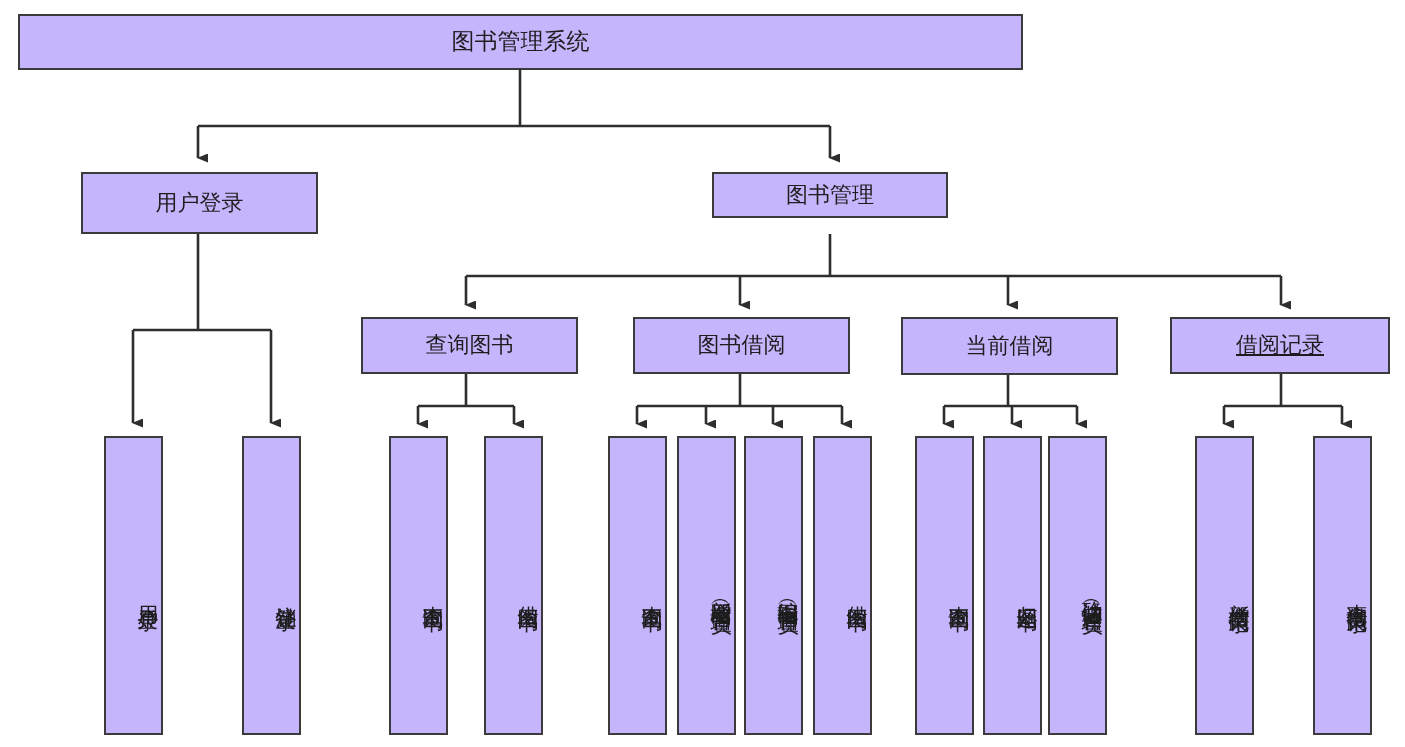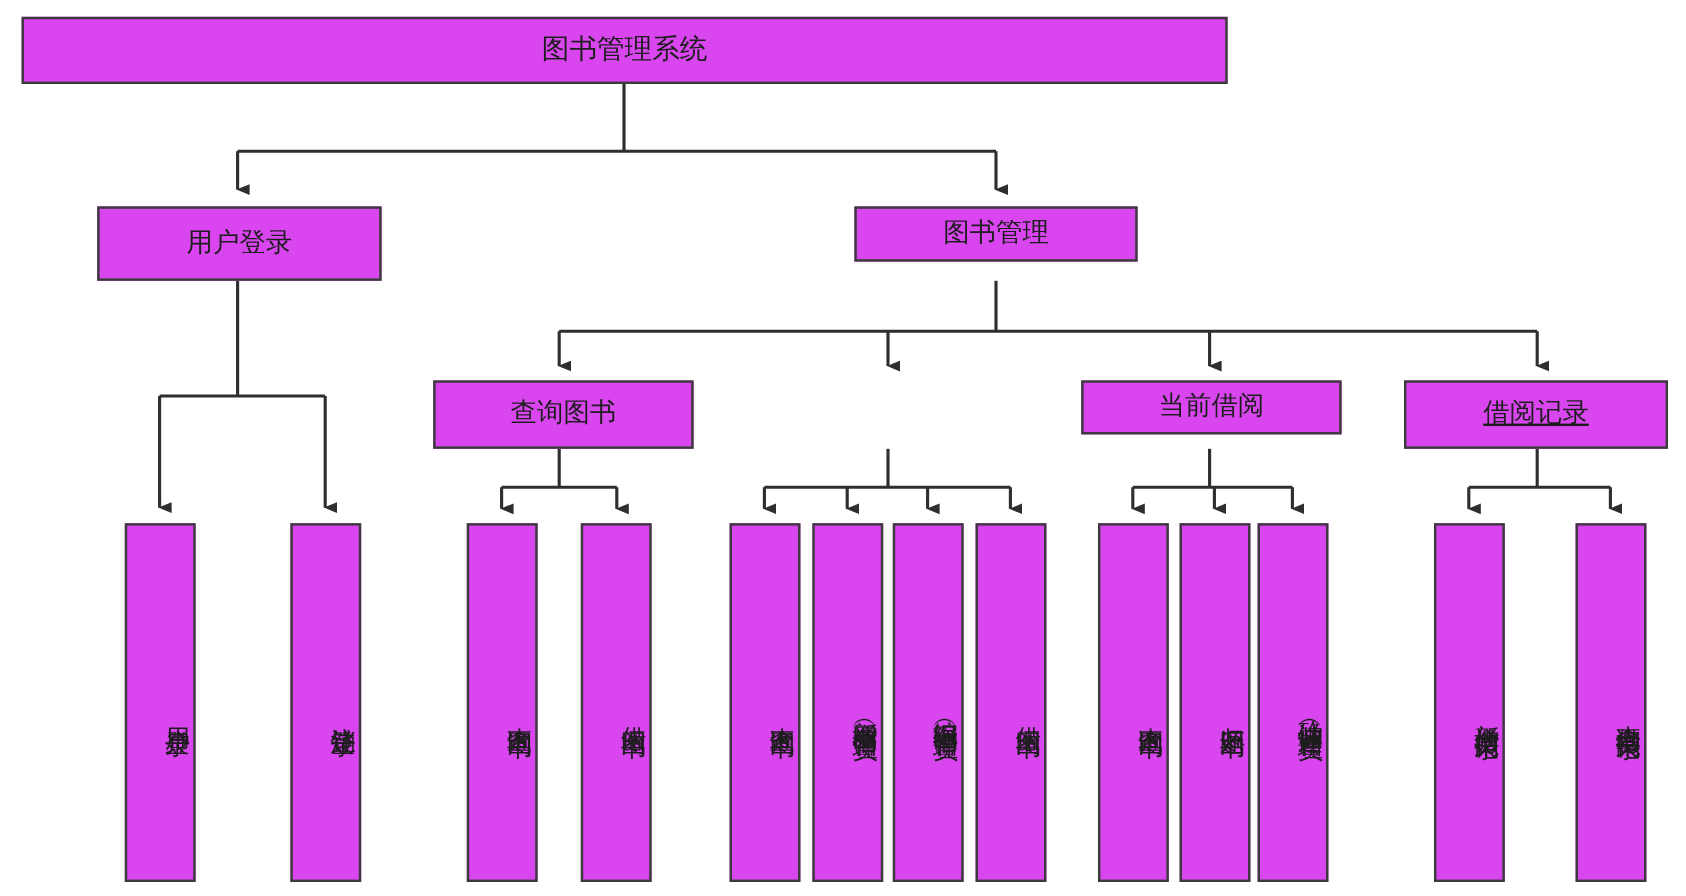--- a/index.html
+++ b/index.html
@@ -17,21 +17,21 @@
   svg#wires{
     position:absolute;
     left:0; top:0;
     width:1405px;
     height:747px;
     pointer-events:none;
   }
   .node{
     position:absolute;
     box-sizing:border-box;
-    background:#d946ef;
+    background:#c4b5fd;
     border:2px solid #3b3b3b;
     display:flex;
     align-items:center;
     justify-content:center;
     color:#1d1d1d;
     line-height:1.28;
     text-align:center;
   }
   .node.h{
     font-size:22px;
@@ -123,21 +123,24 @@
   <div class="node h" style="left:81px;top:172px;width:237px;height:62px;">
     <span>用户登录</span>
   </div>
   <div class="node h" style="left:712px;top:172px;width:236px;height:46px;">
     <span>图书管理</span>
   </div>
 
   <div class="node h" style="left:361px;top:317px;width:217px;height:57px;">
     <span>查询图书</span>
   </div>
-  <div class="node h" style="left:901px;top:317px;width:217px;height:45px;">
+  <div class="node h" style="left:633px;top:317px;width:217px;height:57px;">
+    <span>图书借阅</span>
+  </div>
+  <div class="node h" style="left:901px;top:317px;width:217px;height:58px;">
     <span>当前借阅</span>
   </div>
   <div class="node h" style="left:1170px;top:317px;width:220px;height:57px;text-decoration:underline;">
     <span>借阅记录</span>
   </div>
 
   <div class="node v" style="left:104px;top:436px;width:59px;height:299px;">
     <span>用户登录</span>
   </div>
   <div class="node v" style="left:242px;top:436px;width:59px;height:299px;">

